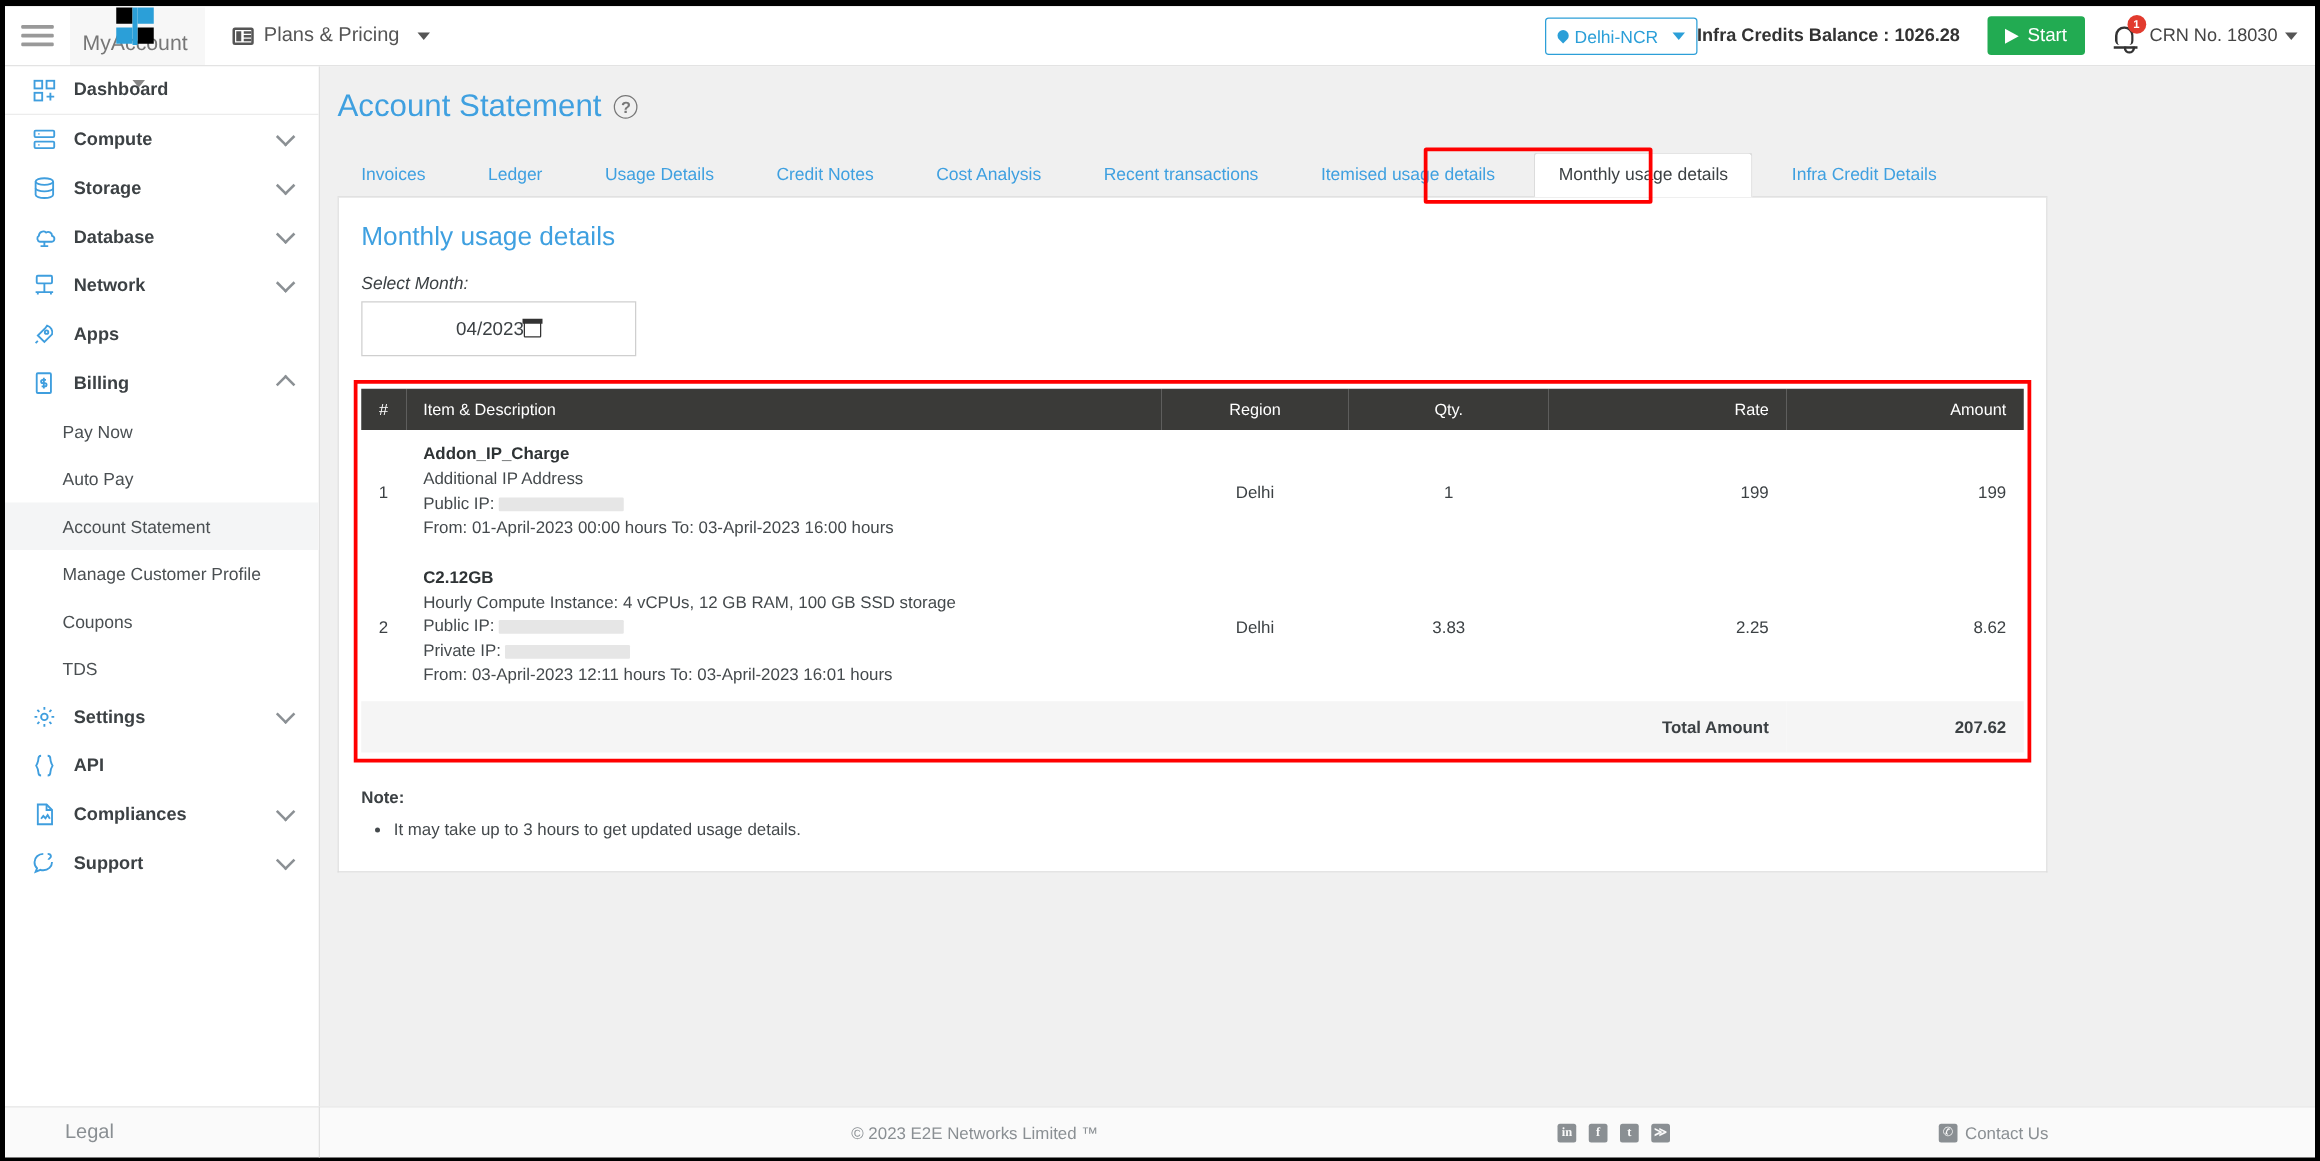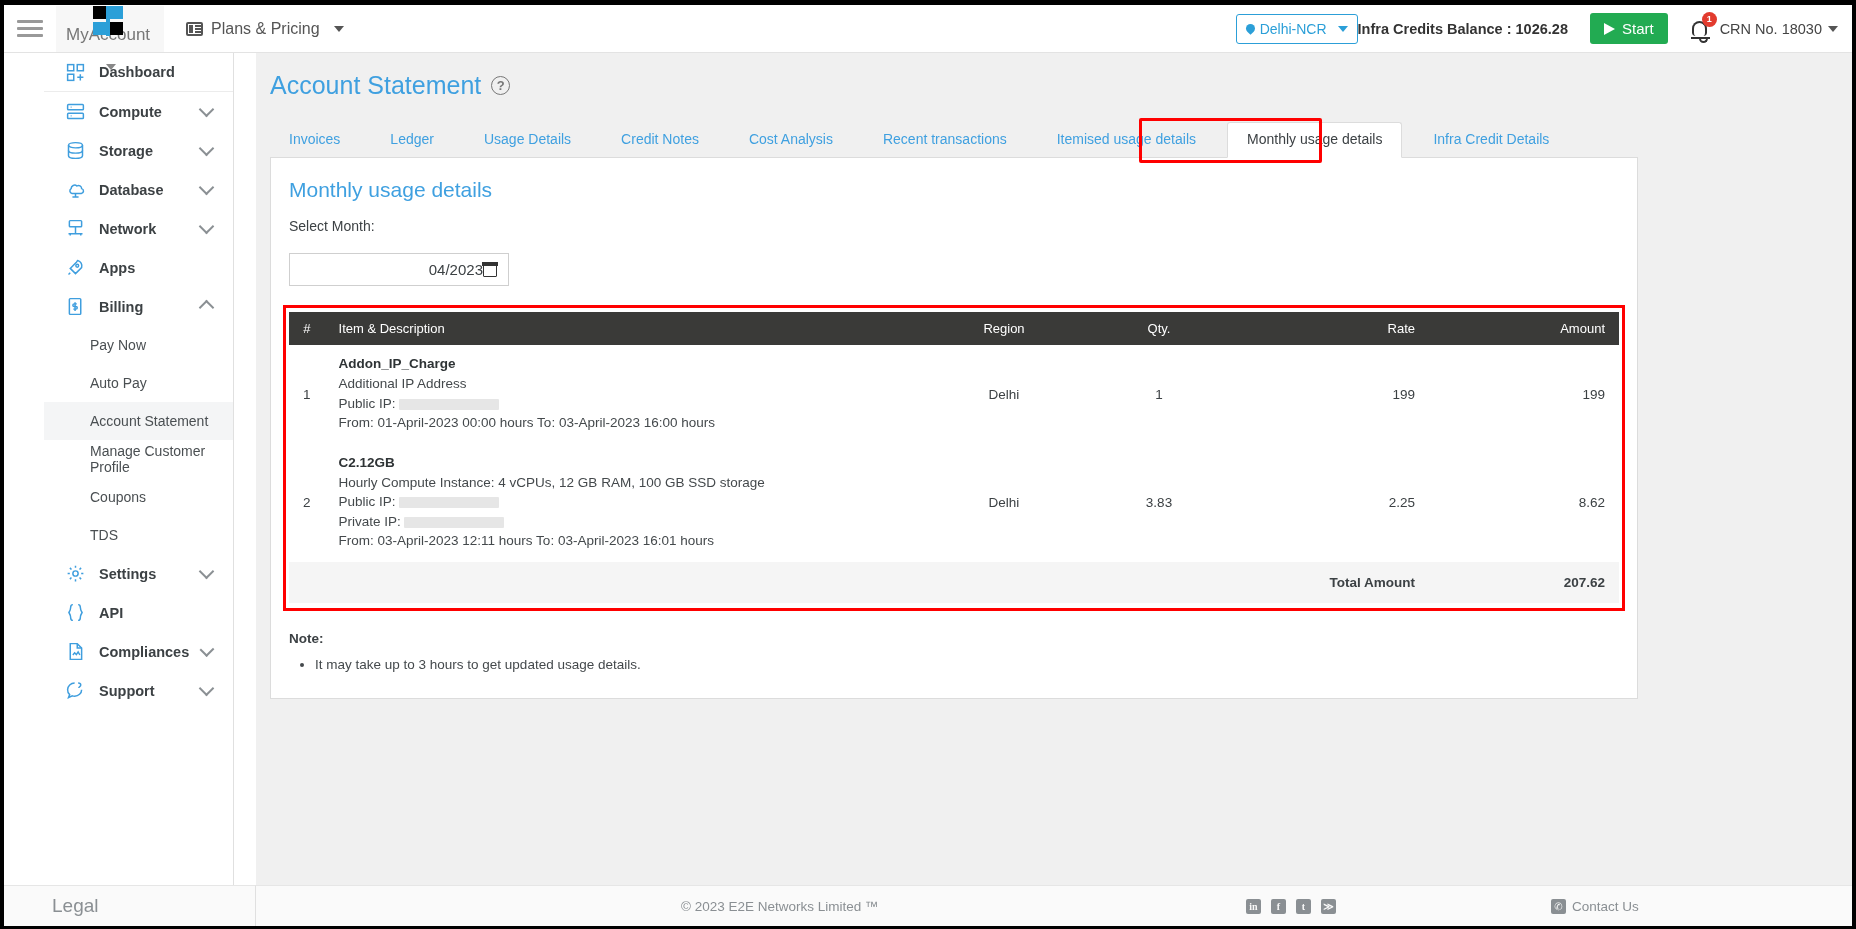--- a/index.html
+++ b/index.html
@@ -58,64 +58,64 @@
   .bell:after { content:""; position:absolute; left:-3px; bottom:-3px; width:19px; height:2px; background:#333; }
   .bell:before { content:""; position:absolute; left:5px; bottom:-7px; width:5px; height:4px;
                  border:2px solid #333; border-top:none; border-radius:0 0 5px 5px; }
   .badge { position:absolute; top:0px; right:-3px; background:#e23b2e; color:#fff; font-size:9px;
            min-width:15px; height:15px; border-radius:8px; display:flex; align-items:center;
            justify-content:center; font-weight:bold; }
   .crn { margin-left:6px; margin-right:14px; font-size:14.5px; color:#444; display:flex;
          align-items:center; cursor:pointer; }
 
   
-  .sidebar { position:absolute; left:0; top:48px; width:230px; height:832px;
-             background:#fff; border-right:1px solid #e0e0e0; overflow:hidden;padding-left:40px; }
+  .sidebar { position:absolute; left:0; top:48px; width:252px; height:832px;
+             background:#fff; border-right:1px solid #e0e0e0; overflow:hidden; }
   .nav-item { display:flex; align-items:center; height:39px; padding:0 16px 0 20px;
               gap:13px; cursor:pointer; font-size:14.5px; color:#3c4144; font-weight:bold; }
   .nav-item.first { border-bottom:1px solid #ececec; }
   .nav-item .ico { width:22px; height:22px; flex:0 0 22px; color:#3f9ede; display:flex;
                    align-items:center; justify-content:center; }
   .nav-item .ico svg { width:21px; height:21px; stroke:#3f9ede; fill:none; stroke-width:1.7; }
   .nav-label { flex:1; }
   .chev { width:11px; height:11px; border-right:2px solid #8b9094; border-bottom:2px solid #8b9094;
           transform:rotate(45deg); margin-right:5px; margin-top:-4px; }
   .chev.up { transform:rotate(-135deg); margin-top:2px; }
   .sub-item { display:flex; align-items:center; height:38px; padding-left:46px; font-size:14px;
               color:#4a4f52; cursor:pointer; font-weight:normal; }
   .sub-item.active { background:#f4f5f6; }
 
   
   .legal-bar { position:absolute; left:0; top:880px; width:252px; height:41px;
                border-right:1px solid #e0e0e0; border-top:1px solid #e6e6e6;
                background:#fafafa; display:flex; align-items:center; padding-left:48px;
-               font-size:19px; color:#8a8f93; }
+               font-size:16px; color:#8a8f93; }
 
   
   .main { position:absolute; left:252px; top:48px; width:1596px; height:832px;
           background:#f0f0f0; overflow:hidden; }
   .page-wrap { position:absolute; left:14px; top:18px; width:1368px; }
   .page-title { font-size:25px; color:#3fa0e0; font-weight:normal; display:flex;
                 align-items:center; gap:10px; margin:0 0 22px 0; }
   .q-mark { width:19px; height:19px; border:1.6px solid #777; border-radius:50%;
             color:#777; font-size:13px; display:flex; align-items:center; justify-content:center;
             font-weight:bold; cursor:pointer; }
 
   .tabs { display:flex; align-items:flex-end; gap:12px; position:relative; border-bottom:1px solid #dcdcdc; }
   .tab { padding:8px 19px 10px 19px; font-size:14px; color:#3fa0e0; cursor:pointer; white-space:nowrap; }
   .tab.active { color:#3c4144; background:#fff; border:1px solid #dcdcdc; border-bottom:1px solid #fff;
                 border-radius:3px 3px 0 0; margin-bottom:-1px; }
   .tab-hl { position:absolute; border:3px solid #ff0000; border-radius:2px;
             pointer-events:none; }
 
   .card { background:#fff; border:1px solid #dcdcdc; border-top:none; padding:20px 18px 26px 18px; }
   .card h2 { font-size:21px; color:#3fa0e0; font-weight:normal; margin:0 0 16px 0; }
-  .field-label { font-size:14px; color:#3c4144; margin-bottom:19px; }
-  .month-input { width:220px; height:33px; border:1px solid #cfcfcf; display:flex;
-                 align-items:center; justify-content:flex-end; padding:0 11px;
+  .field-label { font-size:14px; color:#3c4144; margin-bottom:7px;font-style:italic; }
+  .month-input { width:220px; height:44px; border:1px solid #cfcfcf; display:flex;
+                 align-items:center; justify-content:center; padding:0 11px;
                  font-size:15px; color:#3c4144; background:#fff; cursor:pointer; }
   .cal-ico { width:14px; height:14px; border:1.7px solid #333; border-radius:1px;
              position:relative; }
   .cal-ico:before { content:""; position:absolute; left:-1.7px; top:-1.7px; right:-1.7px;
                     height:4px; background:#333; }
 
   .table-zone { position:relative; margin-top:26px; }
   .tbl { width:100%; border-collapse:collapse; font-size:13.5px; }
   .tbl thead th { background:#3a3a38; color:#fff; font-weight:normal; padding:9px 14px;
                   text-align:left; font-size:13px; }

